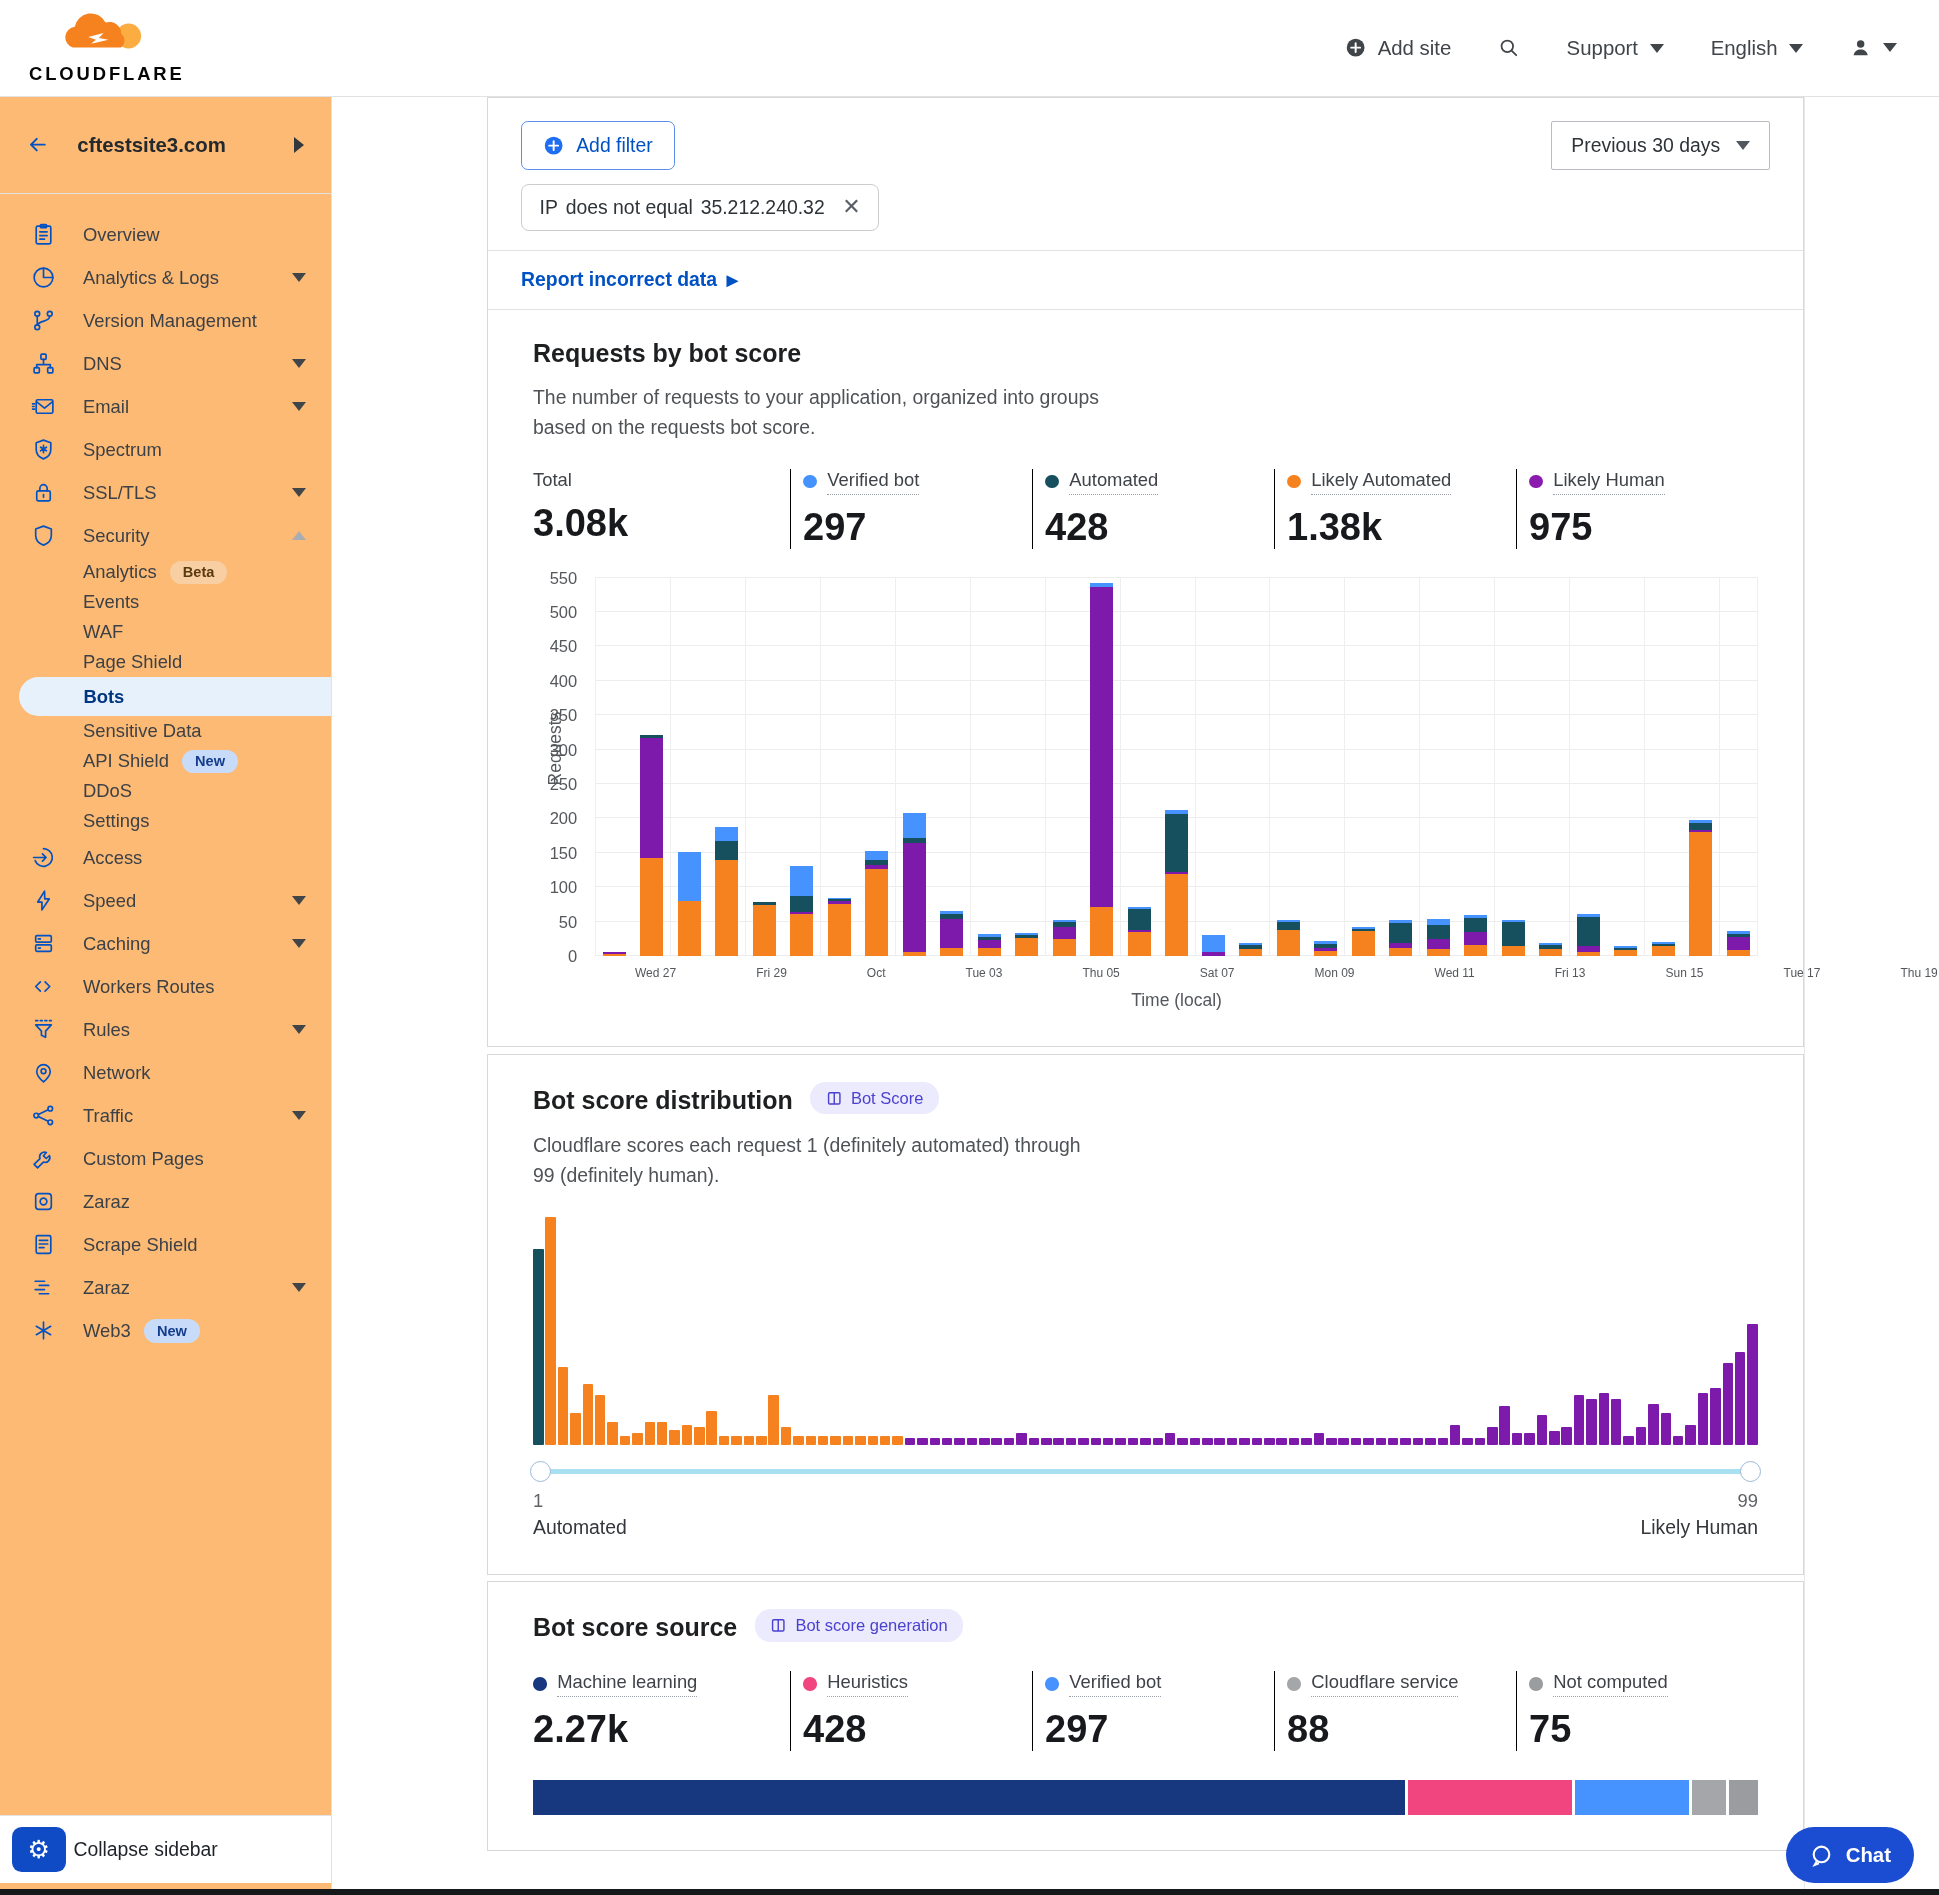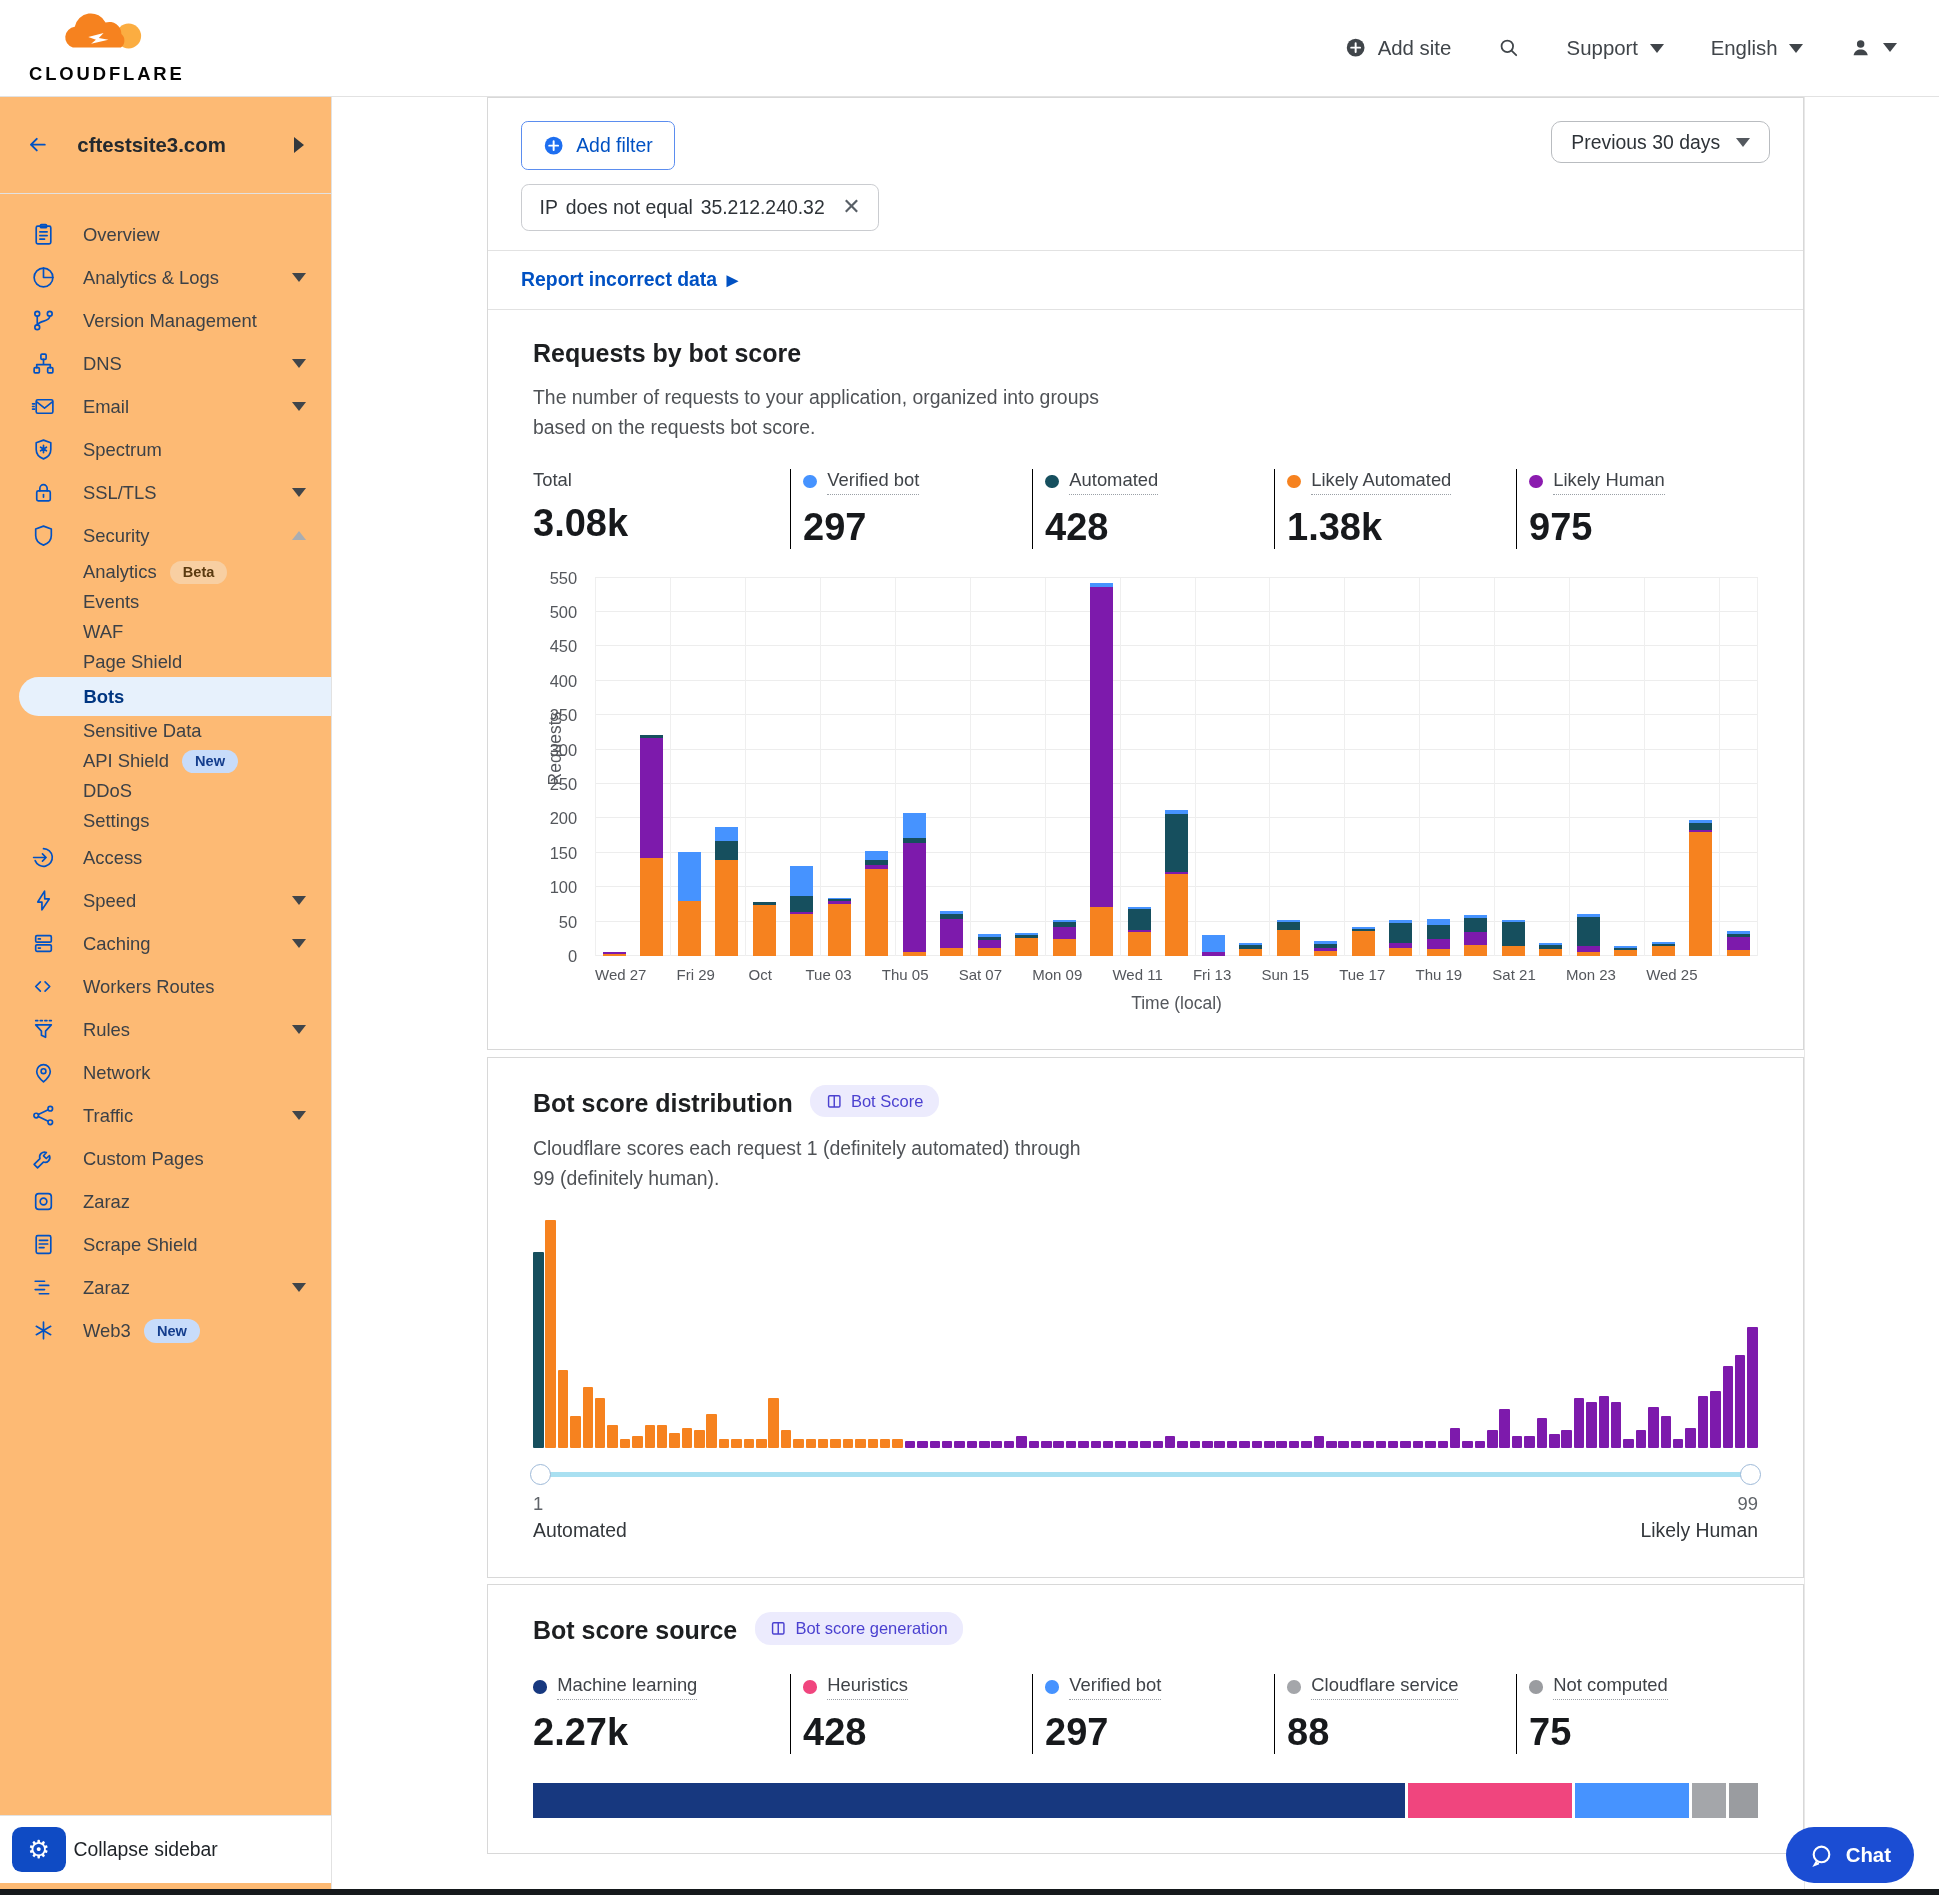--- a/index.html
+++ b/index.html
@@ -39,22 +39,22 @@
   .collapse-label { font-size:19.4px; color:#1f2328; }
 
   
   .content { margin-left:155px; width:1318px; border-right:1px solid #e8e8e8; padding-bottom:39px; }
   .card { background:#fff; border:1px solid #d8d8d8; margin-bottom:6.8px; }
   .divider { border-top:1px solid #e2e2e2; }
   .filter-area { padding:23px 33px 19.4px 33px; }
   .filter-top { display:flex; align-items:flex-start; justify-content:space-between; }
   .add-filter { display:inline-flex; align-items:center; gap:11.6px; height:49px; padding:0 21.3px; border:1.5px solid #5b8def;
                 border-radius:6.8px; color:#0051c3; font-size:19.4px; cursor:pointer; background:#fff; }
-  .date-select { display:inline-flex; align-items:center; gap:15.5px; height:42px; padding:0 19.4px; border:1.5px solid #b9bcc0;
-                 border-radius:10px; font-size:19.4px; color:#2e3338; cursor:pointer; background:#fff; }
+  .date-select { display:inline-flex; align-items:center; gap:15.5px; height:49px; padding:0 19.4px; border:1.5px solid #b9bcc0;
+                 border-radius:2px; font-size:19.4px; color:#2e3338; cursor:pointer; background:#fff; }
   .date-select .caret { border-top-color:#53585e; }
   .chip { display:inline-flex; align-items:center; gap:7.8px; margin-top:13.6px; height:47px; padding:0 17.5px;
           border:1.5px solid #caccd0; border-radius:7.8px; font-size:19.4px; color:#2e3338; background:#fff; }
   .chip .x { margin-left:9.7px; color:#585f66; font-size:22px; cursor:pointer; }
   .report-row { padding:17.5px 33px; }
   .report-link { color:#0051c3; font-size:19.4px; font-weight:bold; cursor:pointer; display:inline-flex; align-items:center; gap:9.7px; }
   .report-link .tri { font-size:14.6px; }
 
   .card-pad { padding:29px 45px 35px 45px; }
   h2.sect-title { font-size:25px; font-weight:bold; color:#1d1f21; display:inline-flex; align-items:center; }
@@ -81,21 +81,21 @@
   .plot { height:378px; position:relative; display:flex; align-items:flex-end; }
   .gridline { position:absolute; left:0; right:0; height:1px; background:#ededed; }
   .slot { flex:1; height:100%; display:flex; justify-content:center; align-items:flex-end; position:relative; z-index:1; }
   .slot.vline { border-left:1px solid #efefef; }
   .slot:last-child { border-right:1px solid #efefef; }
   .vbar { width:23px; display:flex; flex-direction:column-reverse; }
   .seg { width:100%; }
   .y-labels { position:absolute; left:0; top:0; width:50px; height:378px; }
   .ylab { position:absolute; right:5.8px; font-size:16.5px; color:#54575c; transform:translateY(50%); }
   .x-labels { display:flex; margin-top:9.7px; }
-  .xlab { flex:1; text-align:center; font-size:15px; color:#54575c; white-space:nowrap; }
+  .xlab { flex:1; text-align:left; font-size:12px; color:#54575c; white-space:nowrap;margin-left:40px; }
   .x-title { text-align:center; font-size:17.5px; color:#54575c; margin-top:10px; }
 
   
   .hist { display:flex; align-items:flex-end; gap:1.9px; height:228px; margin-top:27px; }
   .hbar { flex:1; border-radius:1px; }
   .slider { position:relative; height:21.3px; margin-top:15.5px; }
   .track { position:absolute; left:0; right:0; top:8.7px; height:4.9px; background:#a9e0f1; border-radius:2.9px; }
   .handle { position:absolute; top:0; width:21.3px; height:21.3px; background:#fff; border:1.9px solid #9db9d8; border-radius:50%; cursor:pointer; }
   .handle.left { left:-2.9px; } .handle.right { right:-2.9px; }
   .slider-labels { display:flex; justify-content:space-between; font-size:18.4px; color:#5f6368; margin-top:7.8px; }

